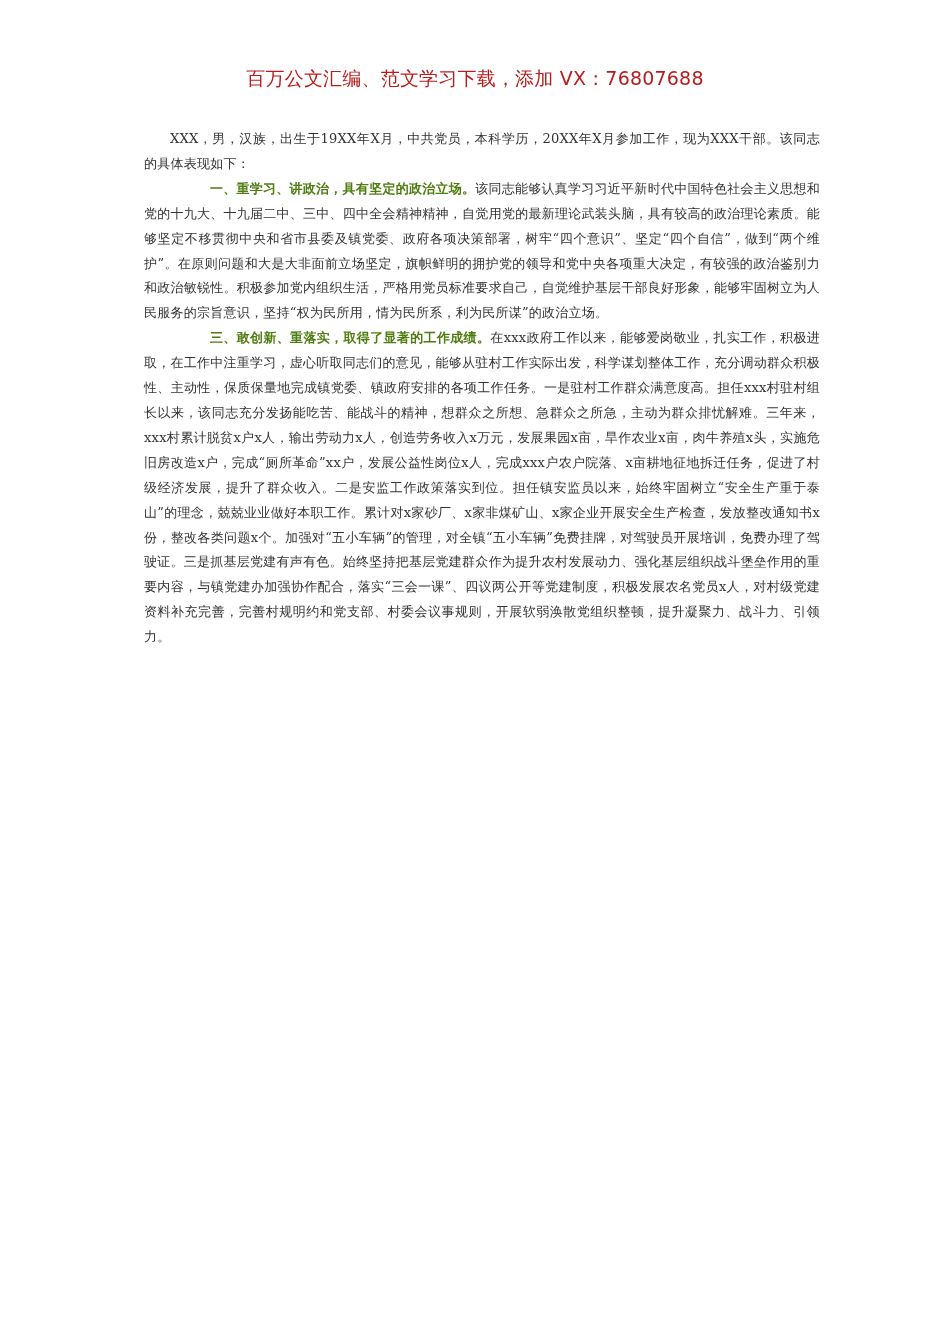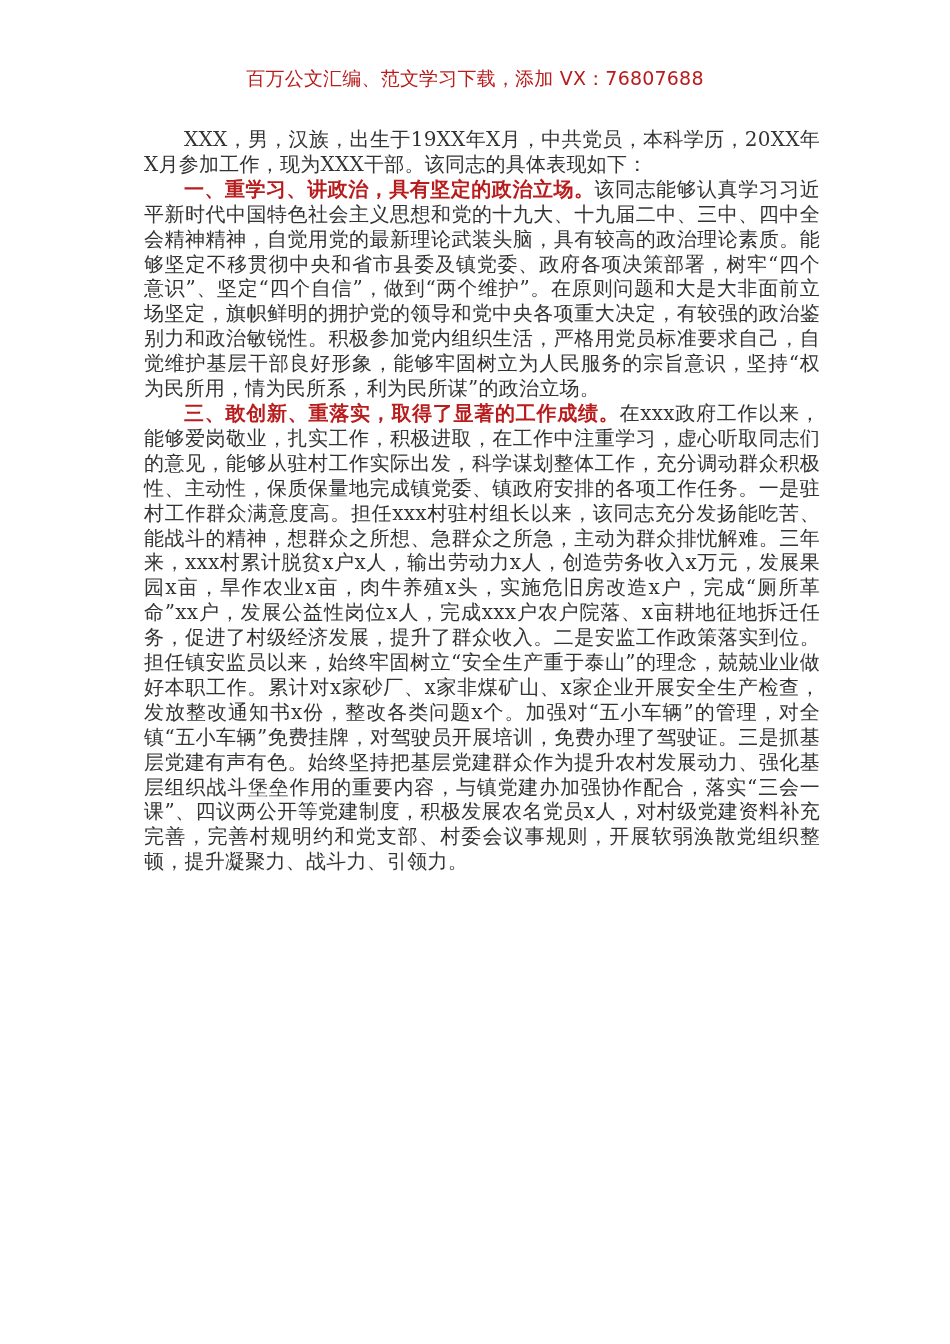--- a/index.html
+++ b/index.html
@@ -5,25 +5,25 @@
   html, body { margin: 0; padding: 0; background: #ffffff; }
   body { width: 950px; height: 1344px; position: relative; overflow: hidden; }
   .header {
     position: absolute; top: 66px; left: 0; width: 950px; text-align: center;
     color: #b91c1c; font-family: "DejaVu Sans", "Liberation Sans", sans-serif;
     font-size: 19px; letter-spacing: 0.2px;
   }
   .doc {
     position: absolute; top: 127px; left: 144px; width: 676px;
     font-family: "DejaVu Serif", "Liberation Serif", serif;
-    font-size: 20px; line-height: 24.9px; color: #333333;
+    font-size: 13px; line-height: 24.9px; color: #333333;
     text-align: justify; letter-spacing: 0.25px;
   }
   .doc p { margin: 0; text-indent: 2em; }
-  .doc b { font-weight: bold; color: #b91c1c; }
+  .doc b { font-weight: bold; color: #4d7c0f; margin-left: 40px; }
 </style>
 </head>
 <body>
 
 <div class="header">百万公文汇编、范文学习下载，添加 VX：76807688</div>
 
 <div class="doc">
   <p>XXX，男，汉族，出生于19XX年X月，中共党员，本科学历，20XX年X月参加工作，现为XXX干部。该同志的具体表现如下：</p>
   <p><b>一、重学习、讲政治，具有坚定的政治立场。</b><span>该同志能够认真学习习近平新时代中国特色社会主义思想和党的十九大、十九届二中、三中、四中全会精神精神，自觉用党的最新理论武装头脑，具有较高的政治理论素质。能够坚定不移贯彻中央和省市县委及镇党委、政府各项决策部署，树牢“四个意识”、坚定“四个自信”，做到“两个维护”。在原则问题和大是大非面前立场坚定，旗帜鲜明的拥护党的领导和党中央各项重大决定，有较强的政治鉴别力和政治敏锐性。积极参加党内组织生活，严格用党员标准要求自己，自觉维护基层干部良好形象，能够牢固树立为人民服务的宗旨意识，坚持“权为民所用，情为民所系，利为民所谋”的政治立场。</span></p>
   <p><b>三、敢创新、重落实，取得了显著的工作成绩。</b><span>在xxx政府工作以来，能够爱岗敬业，扎实工作，积极进取，在工作中注重学习，虚心听取同志们的意见，能够从驻村工作实际出发，科学谋划整体工作，充分调动群众积极性、主动性，保质保量地完成镇党委、镇政府安排的各项工作任务。一是驻村工作群众满意度高。担任xxx村驻村组长以来，该同志充分发扬能吃苦、能战斗的精神，想群众之所想、急群众之所急，主动为群众排忧解难。三年来，xxx村累计脱贫x户x人，输出劳动力x人，创造劳务收入x万元，发展果园x亩，旱作农业x亩，肉牛养殖x头，实施危旧房改造x户，完成“厕所革命”xx户，发展公益性岗位x人，完成xxx户农户院落、x亩耕地征地拆迁任务，促进了村级经济发展，提升了群众收入。二是安监工作政策落实到位。担任镇安监员以来，始终牢固树立“安全生产重于泰山”的理念，兢兢业业做好本职工作。累计对x家砂厂、x家非煤矿山、x家企业开展安全生产检查，发放整改通知书x份，整改各类问题x个。加强对“五小车辆”的管理，对全镇“五小车辆”免费挂牌，对驾驶员开展培训，免费办理了驾驶证。三是抓基层党建有声有色。始终坚持把基层党建群众作为提升农村发展动力、强化基层组织战斗堡垒作用的重要内容，与镇党建办加强协作配合，落实“三会一课”、四议两公开等党建制度，积极发展农名党员x人，对村级党建资料补充完善，完善村规明约和党支部、村委会议事规则，开展软弱涣散党组织整顿，提升凝聚力、战斗力、引领力。</span></p>

